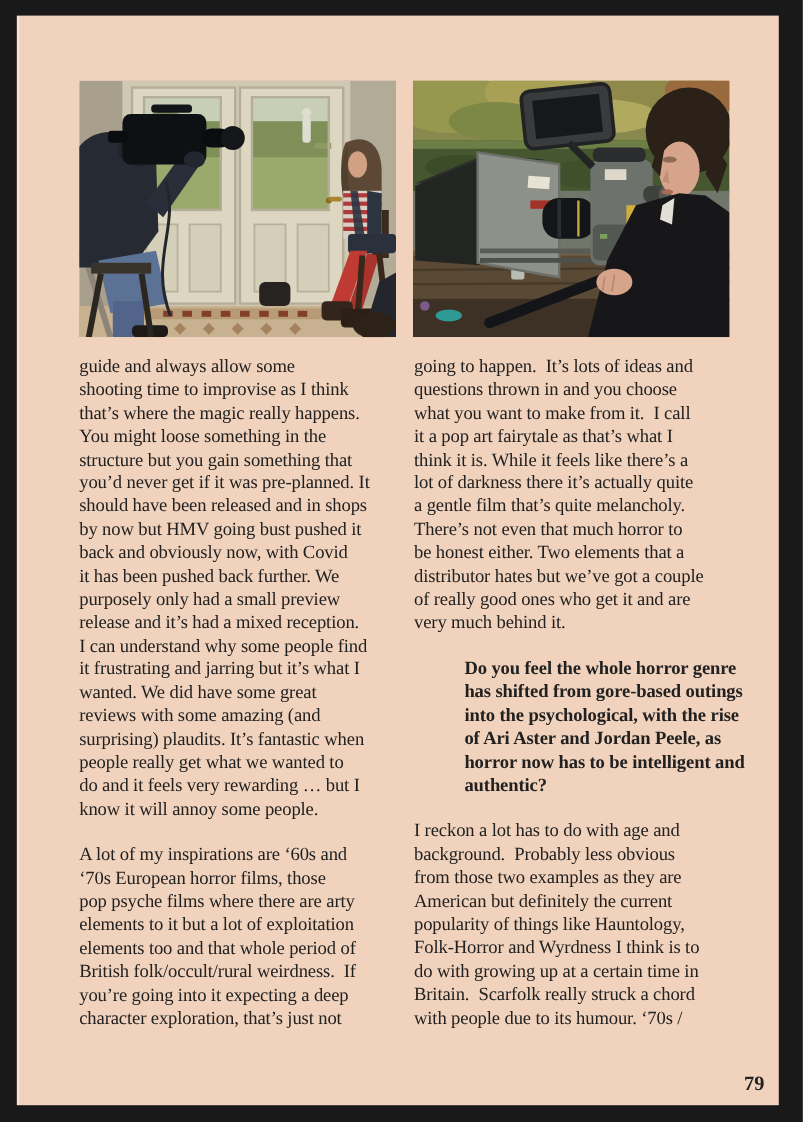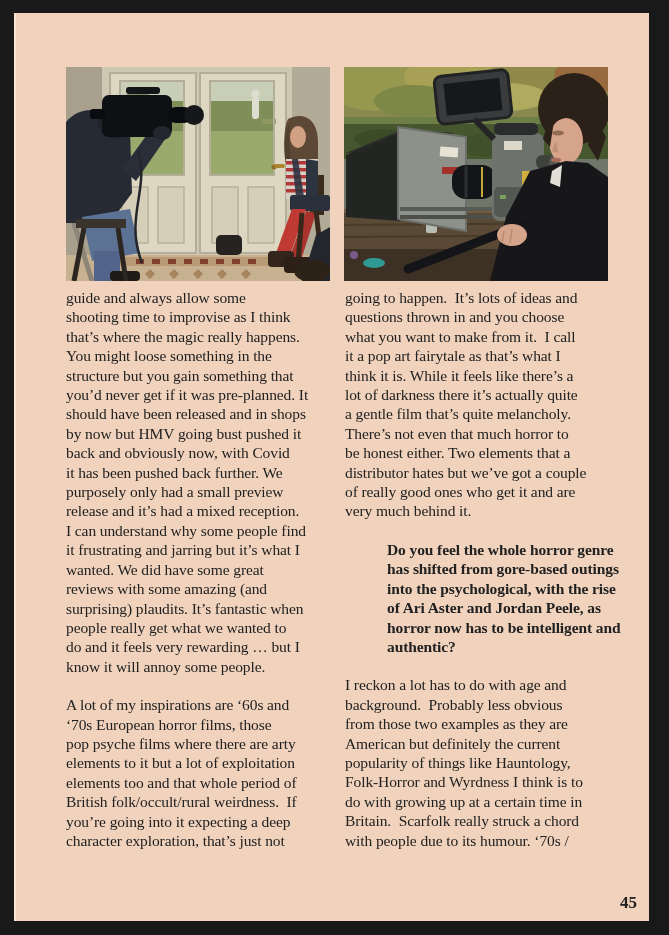--- a/index.html
+++ b/index.html
@@ -28,21 +28,21 @@
     margin: 0; padding: 0;
     width: 264px; height: 214px;
     top: 54px;
     overflow: hidden;
   }
   figure.photo svg { display: block; width: 100%; height: 100%; }
   .photo-left  { left: 52px; }
   .photo-right { left: 330px; }
   .column {
     position: absolute;
-    top: 275px;
+    top: 283px;
   }
   .column-left  { left: 52px;  width: 278px; }
   .column-right { left: 331px; width: 282px; }
   p.para {
     margin: 0 0 19px 0;
     font-size: 15.5px;
     line-height: 19.4px;
     color: var(--ink);
     white-space: pre;
     letter-spacing: -0.1px;
@@ -292,14 +292,14 @@
 background.  Probably less obvious
 from those two examples as they are
 American but definitely the current
 popularity of things like Hauntology,
 Folk-Horror and Wyrdness I think is to
 do with growing up at a certain time in
 Britain.  Scarfolk really struck a chord
 with people due to its humour. ‘70s /</p>
     </div>
 
-  <div class="page-number">45</div>
+  <div class="page-number">79</div>
 </div>
 
 </body></html>

